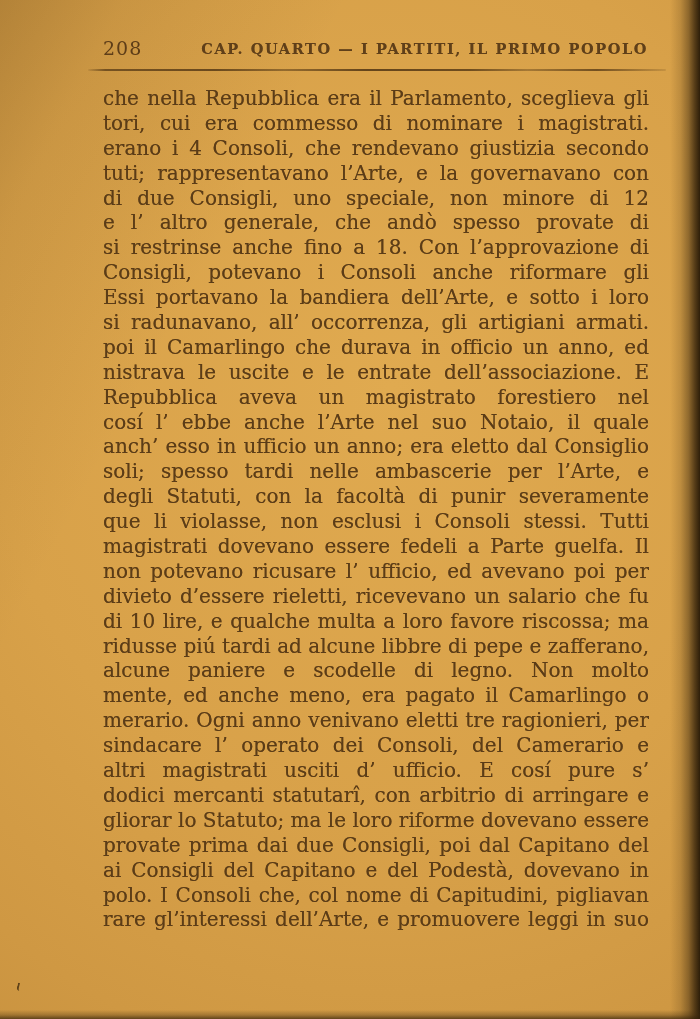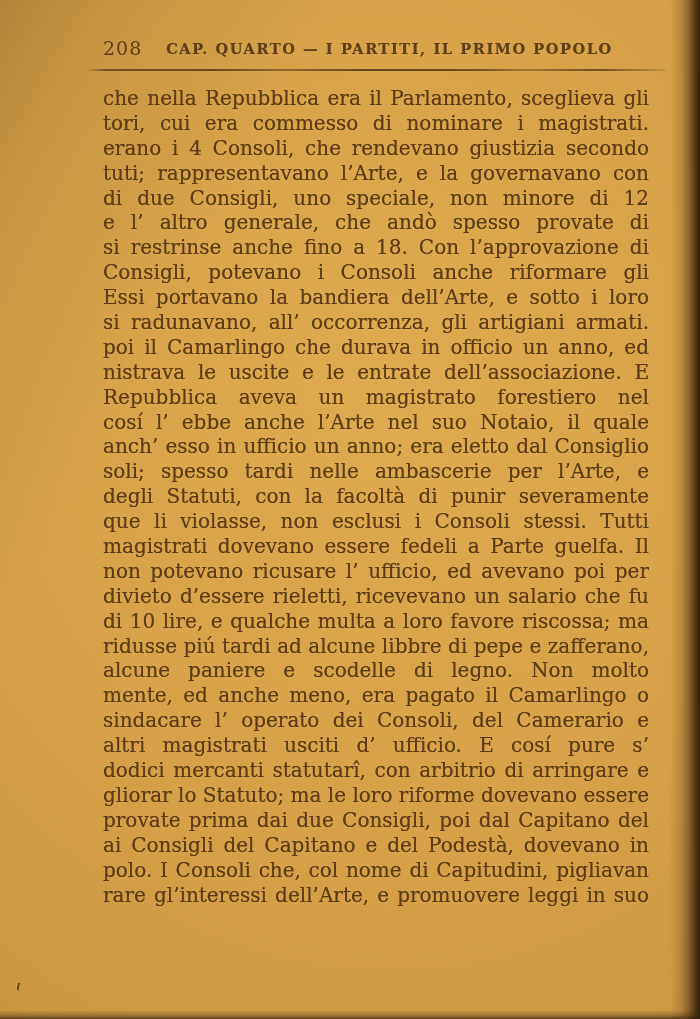--- a/index.html
+++ b/index.html
@@ -34,22 +34,22 @@
   }
   .header {
     position: absolute; top: 37px; left: 103px; right: 52px; height: 24px;
     color: #5d3d18;
   }
   .page-number {
     position: absolute; left: 0; top: 0;
     font-size: 19px; letter-spacing: 1px; text-align: center;
   }
   .header-title {
-    position: absolute; left: 40px; right: 12px; top: 3px;
-    text-align: center;
+    position: absolute; left: 40px; right: 0; top: 3px;
+    text-align: right;
     font-size: 14.5px; letter-spacing: 1.6px;
     white-space: nowrap;
     font-weight: bold;
     color: #5f3f19;
     text-shadow: 0 0 0.6px rgba(95,63,25,0.55);
   }
   .header-rule {
     position: absolute; top: 69px; left: 88px; right: 34px; height: 2px;
     background: linear-gradient(90deg,
       rgba(80,52,18,0.10) 0%,
@@ -116,20 +116,21 @@
       <div class="line">soli; spesso tardi nelle ambascerie per l’Arte, e soprat-</div>
       <div class="line">degli Statuti, con la facoltà di punir severamente chiun-</div>
       <div class="line">que li violasse, non esclusi i Consoli stessi. Tutti questi</div>
       <div class="line">magistrati dovevano essere fedeli a Parte guelfa. Il sa-</div>
       <div class="line">non potevano ricusare l’ ufficio, ed avevano poi per un anno</div>
       <div class="line">divieto d’essere rieletti, ricevevano un salario che fu prima</div>
       <div class="line">di 10 lire, e qualche multa a loro favore riscossa; ma si</div>
       <div class="line">ridusse piú tardi ad alcune libbre di pepe e zafferano, ad</div>
       <div class="line">alcune paniere e scodelle di legno. Non molto diversa-</div>
       <div class="line">mente, ed anche meno, era pagato il Camarlingo o Ca-</div>
+      <div class="line">merario. Ogni anno venivano eletti tre ragionieri, per</div>
       <div class="line">sindacare l’ operato dei Consoli, del Camerario e degli</div>
       <div class="line">altri magistrati usciti d’ ufficio. E cosí pure s’ eleggevano</div>
       <div class="line">dodici mercanti statutarî, con arbitrio di arringare e mi-</div>
       <div class="line">gliorar lo Statuto; ma le loro riforme dovevano essere ap-</div>
       <div class="line">provate prima dai due Consigli, poi dal Capitano del Po-</div>
       <div class="line">ai Consigli del Capitano e del Podestà, dovevano in essi cu-</div>
       <div class="line">polo. I Consoli che, col nome di Capitudini, pigliavan parte</div>
       <div class="line">rare gl’interessi dell’Arte, e promuovere leggi in suo favore.</div>
     </div>
 

